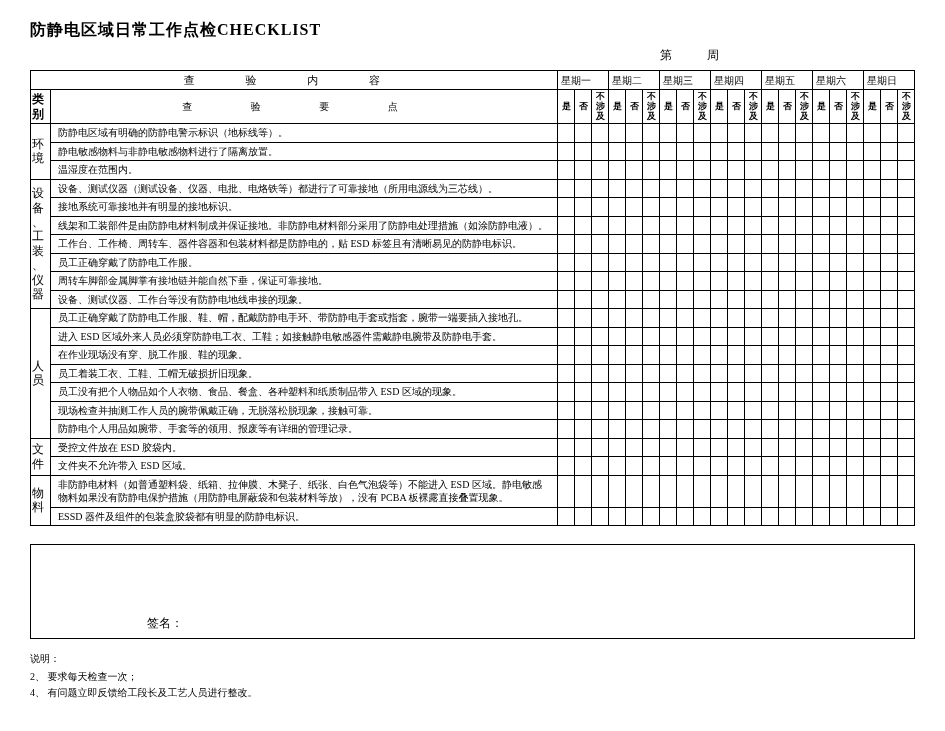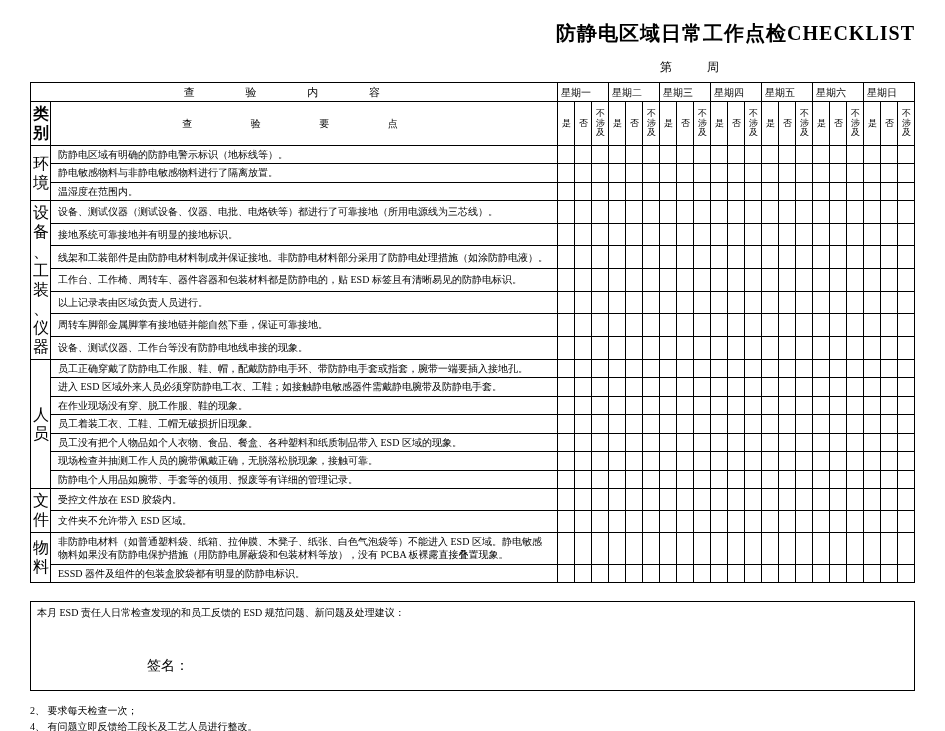--- a/index.html
+++ b/index.html
@@ -6,24 +6,24 @@
     background: #fff;
     font-family: "SimSun", "宋体", serif;
     font-size: 10px;
     color: #000;
     margin: 0;
     padding: 20px 30px;
     width: 945px;
     box-sizing: border-box;
   }
   .title {
-    text-align: right;
-    font-size: 20px;
+    text-align: left;
+    font-size: 16px;
     font-weight: bold;
-    margin-bottom: 12px;
+    margin-bottom: 6px;
     letter-spacing: 1px;
   }
   .subtitle-row {
     display: flex;
     justify-content: flex-end;
     padding-right: 180px;
     font-size: 12px;
     letter-spacing: 16px;
     margin-bottom: 6px;
   }
@@ -53,27 +53,27 @@
     font-weight: normal;
   }
   .day-hdr {
     text-align: left;
     font-size: 10px;
     font-weight: normal;
     white-space: nowrap;
   }
   .col-sub {
     font-size: 9px;
-    font-weight: normal;
+    font-weight: bold;
     padding: 1px 4px;
     line-height: 1.1;
   }
   .cat-cell-h {
-    text-align: right;
-    font-size: 16px;
+    text-align: left;
+    font-size: 12px;
     line-height: 1.2;
     padding: 2px 1px;
   }
   .item-cell {
     font-size: 10px;
     padding: 2px 7px;
     line-height: 1.35;
   }
   .narrow { width: 17px; }
   .cat-col { width: 20px; }
@@ -83,23 +83,23 @@
     border: 1px solid #000;
     width: 100%;
     box-sizing: border-box;
     padding: 4px 6px 6px 6px;
     font-size: 10px;
     min-height: 90px;
     position: relative;
   }
   .sign-label {
     display: inline-block;
-    margin-top: 37px;
+    margin-top: 66px;
     margin-left: 110px;
-    font-size: 14px;
+    font-size: 12px;
   }
   .explain {
     margin-top: 12px;
     font-size: 10px;
     line-height: 1.6;
   }
   .explain .hd { margin-bottom: 2px; }
 </style>
 </head>
 <body>
@@ -335,21 +335,21 @@
         <td></td>
         <td></td>
         <td></td>
         <td></td>
         <td></td>
         <td></td>
         <td></td>
         <td></td>
       </tr>
       <tr>
-        <td class="item-cell">以上记录表由区域负责人员进行。</td>
+        <td class="item-cell">员工正确穿戴了防静电工作服。</td>
         <td></td>
         <td></td>
         <td></td>
         <td></td>
         <td></td>
         <td></td>
         <td></td>
         <td></td>
         <td></td>
         <td></td>
@@ -677,20 +677,20 @@
         <td></td>
         <td></td>
         <td></td>
         <td></td>
         <td></td>
       </tr>
     </tbody>
 </table>
 
 <div class="notes-box">
-  <div>本月 ESD 责任人日常检查发现的和员工反馈的 ESD 规范问题、新问题及处理建议：</div>
   <div class="sign-label">签名：</div>
 </div>
 
 <div class="explain">
+  <div class="hd">说明：</div>
   <div>2、 要求每天检查一次；</div>
   <div>4、 有问题立即反馈给工段长及工艺人员进行整改。</div>
 </div>
 
 </body></html>

